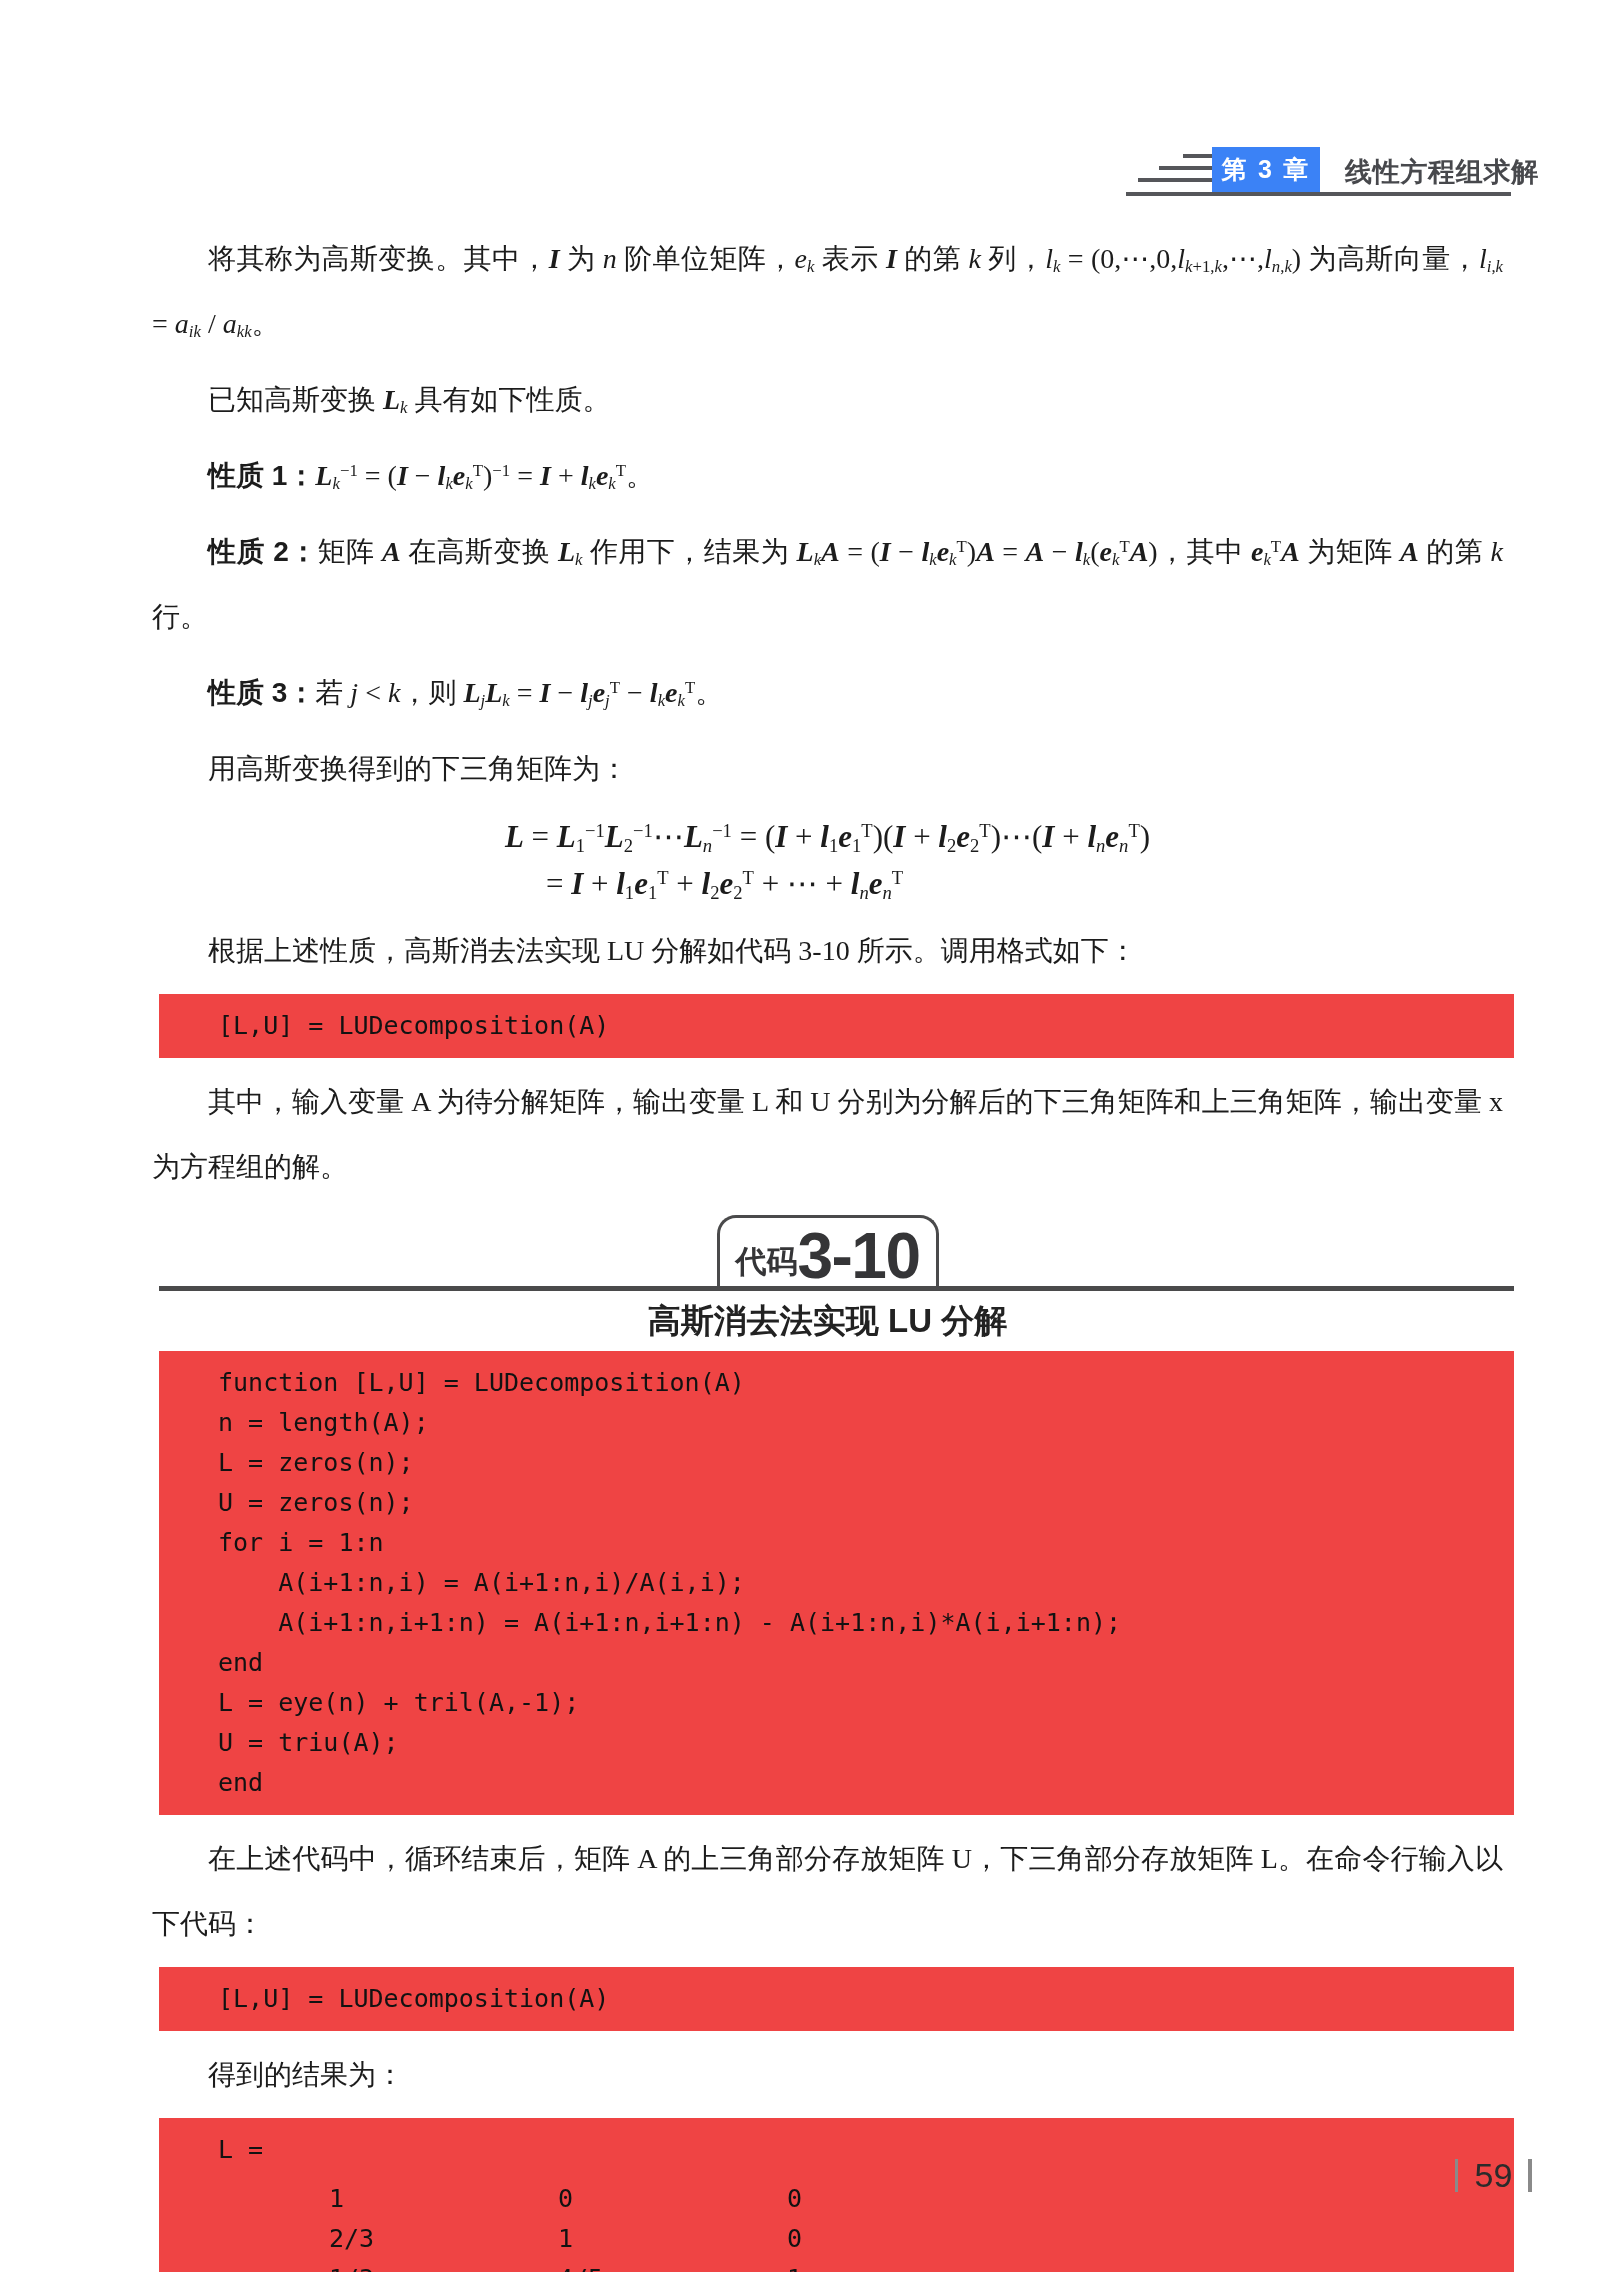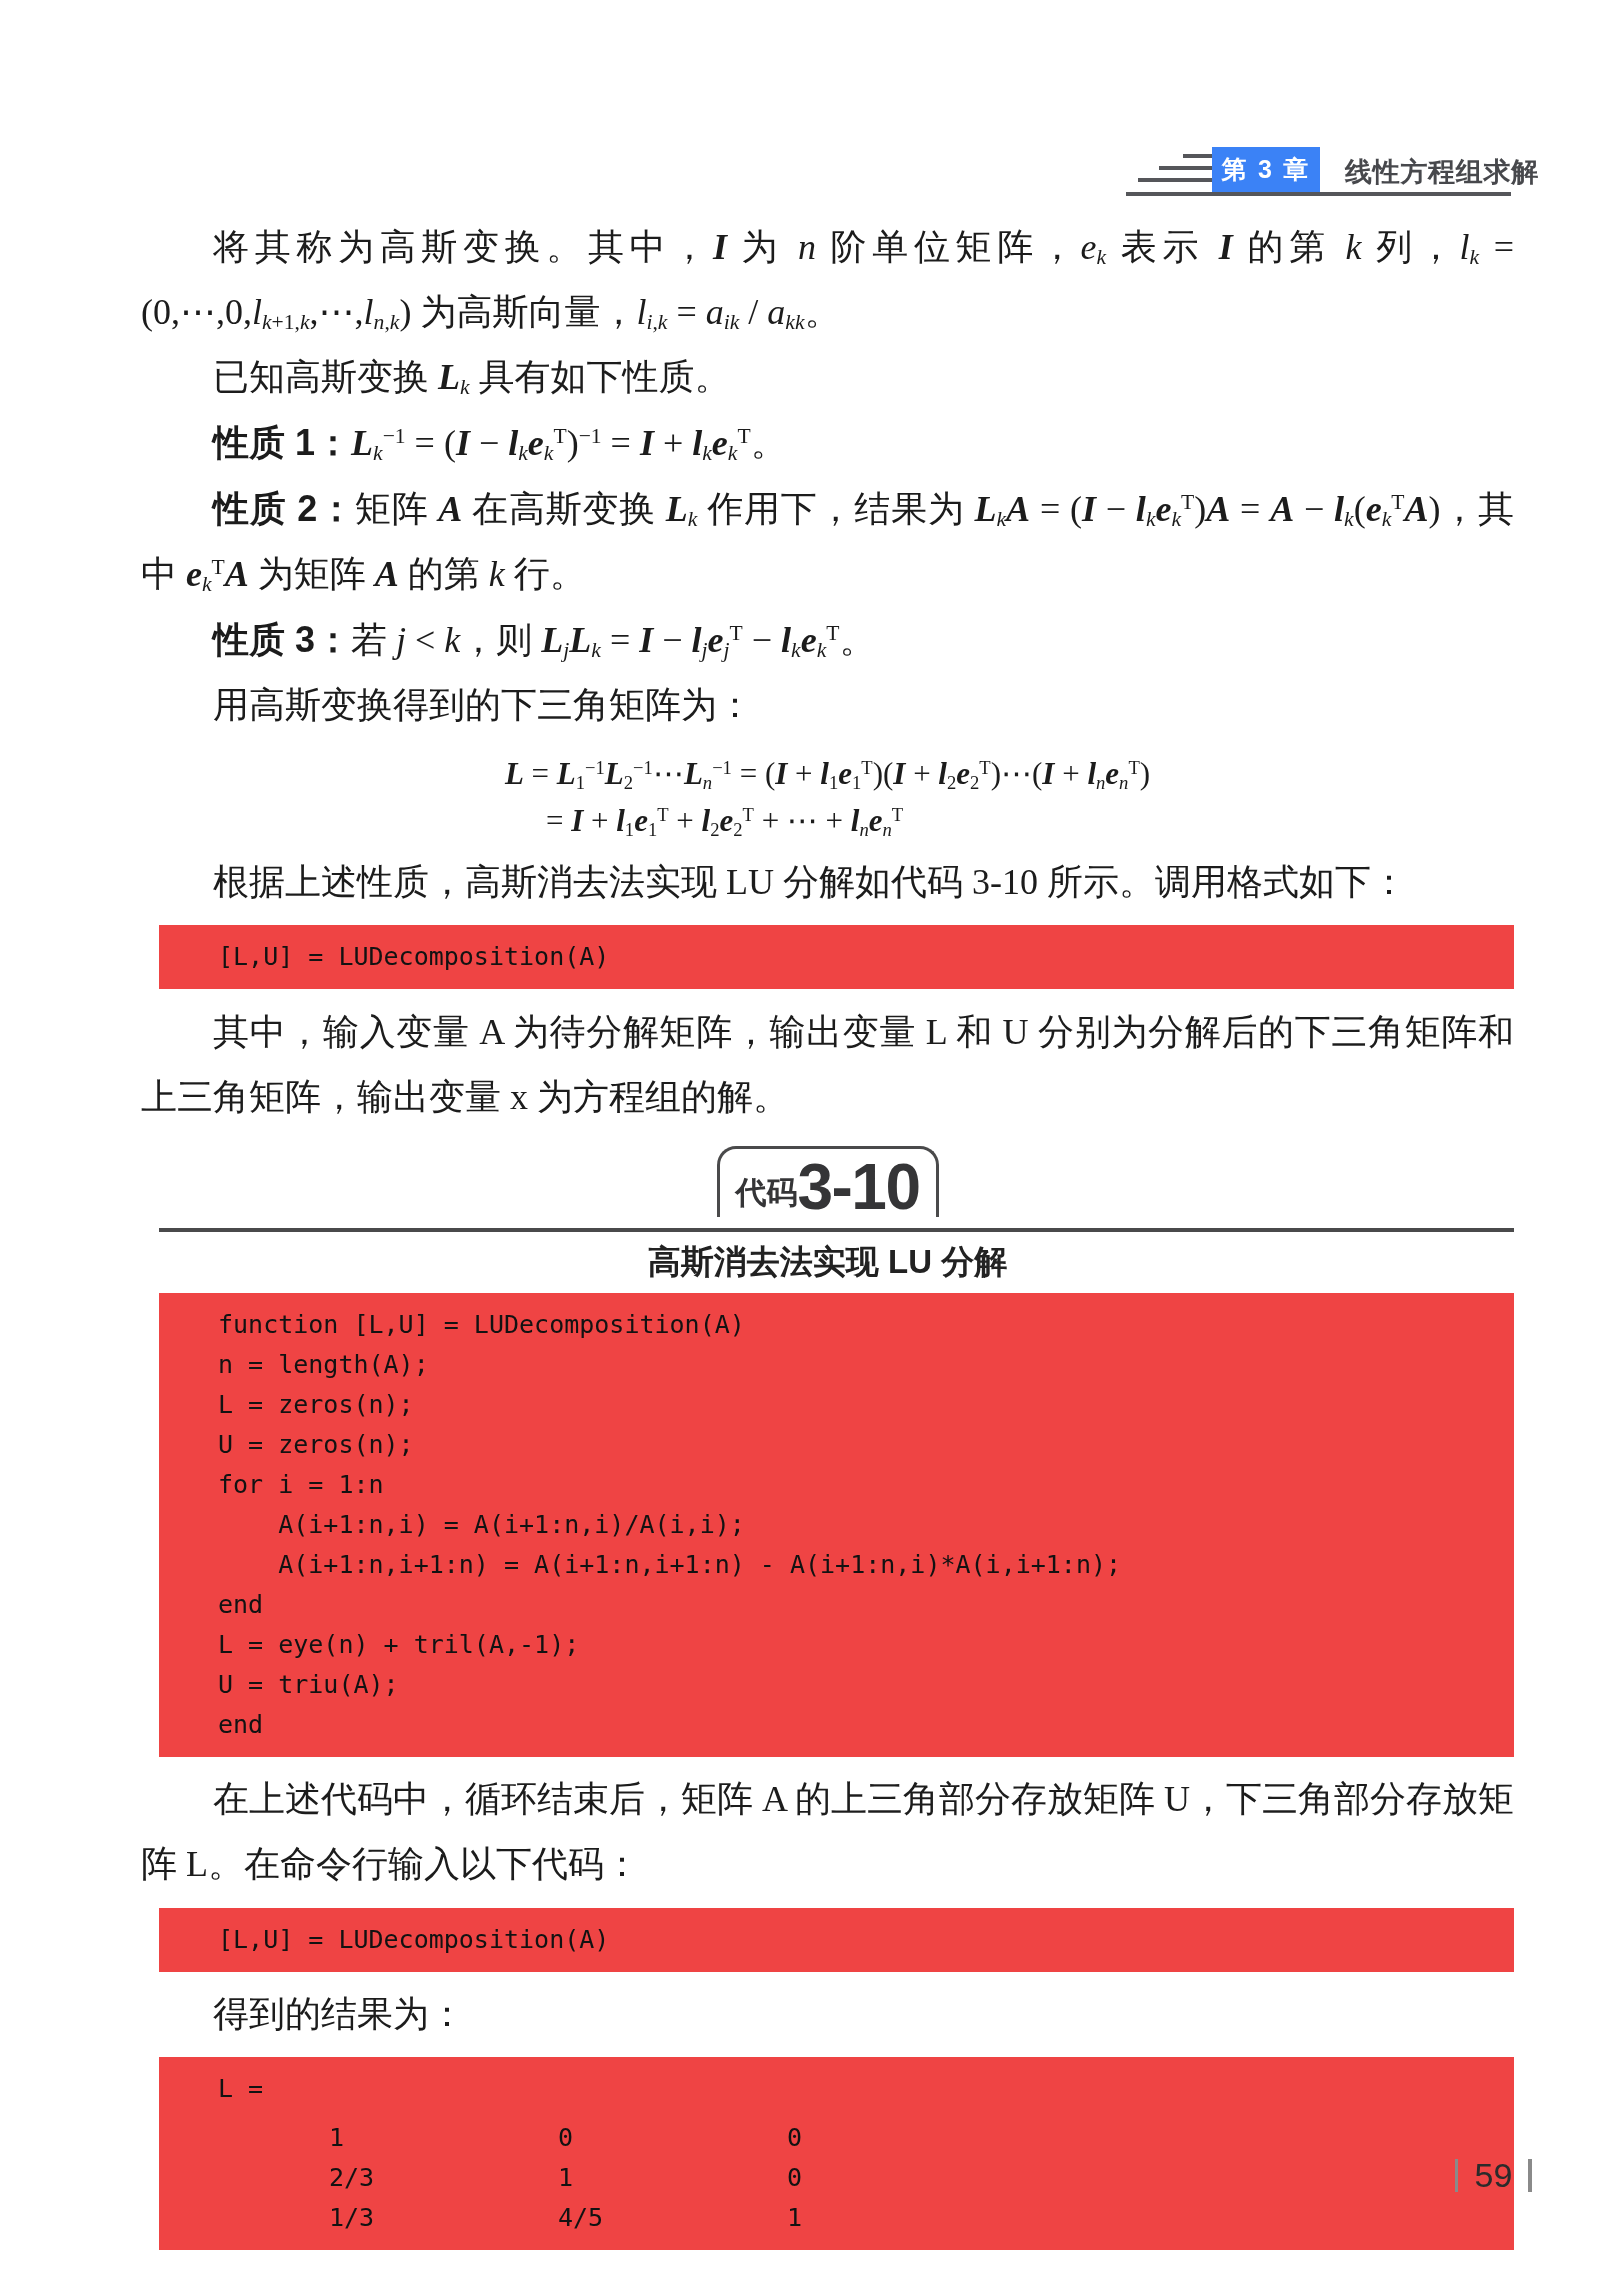--- a/index.html
+++ b/index.html
@@ -24,21 +24,21 @@
     font-weight:bold; font-size:25px; letter-spacing:2.2px;
   }
   .chapter-title {
     position:absolute; left:219px; top:7.4px; white-space:nowrap;
     font-family:"Liberation Sans","DejaVu Sans",sans-serif;
     font-weight:bold; font-size:27px; color:#47484c; letter-spacing:0.7px;
   }
 
   
   .content { padding:215px 104px 0 141px; }
-  p.body { font-size:36px; line-height:65px; margin:0; text-align:justify; }
+  p.body { font-size:28px; line-height:65px; margin:11px; text-align:justify; }
   .indent { text-indent:2em; }
   .prop-label {
     font-family:"Liberation Sans","DejaVu Sans",sans-serif;
     font-weight:bold;
   }
   sub { font-size:60%; vertical-align:-0.25em; line-height:0; }
   sup { font-size:60%; vertical-align:0.55em; line-height:0; }
 
   .equation { text-align:center; margin:12px 0 6px; font-size:31px;font-family:Liberation Serif, serif; }
   .eq-inner { display:inline-block; text-align:left; }
@@ -50,21 +50,21 @@
     margin:10.4px 0 10.4px 18px; padding:12px 15px 12px 59px;
     font-family:"DejaVu Sans Mono","Liberation Mono",monospace;
     font-size:25px; line-height:40px;
   }
   pre.codeblock { white-space:pre; }
   .code-line { white-space:pre; }
 
   
   .badge-area { margin-top:16.3px; }
   .code-badge {
-    width:222px; height:71px; margin:11px auto; box-sizing:border-box;
+    width:222px; height:71px; margin:0 auto; box-sizing:border-box;
     border:3.7px solid #4a4a4b; border-bottom:none;
     border-radius:19px 19px 0 0; background:#ffffff;
     display:flex; align-items:flex-end; justify-content:center;
     font-family:"Liberation Sans","DejaVu Sans",sans-serif; color:#353537;text-align:center;
   }
   .badge-prefix { font-weight:900; font-size:31px; line-height:1; padding-bottom:9px; }
   .badge-number { font-weight:900; font-size:64px; line-height:0.92; letter-spacing:-1.5px; }
   .badge-rule { height:4.4px; background:#4a4a4b; margin-left:18px; }
   .listing-title {
     text-align:center; margin-top:9px; line-height:41px;

